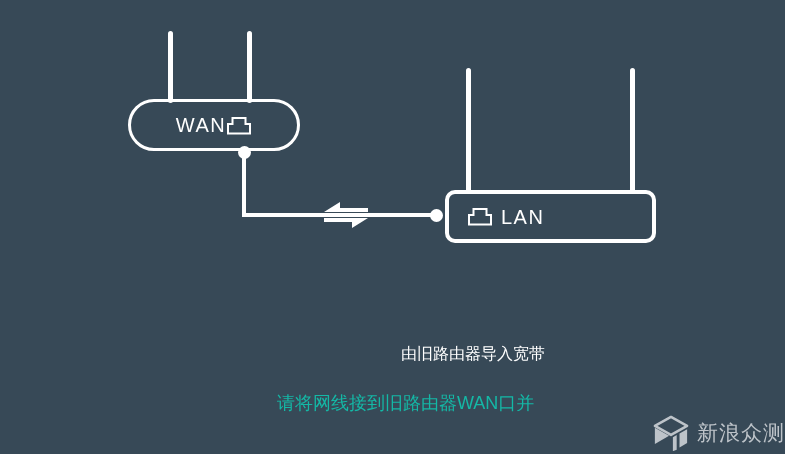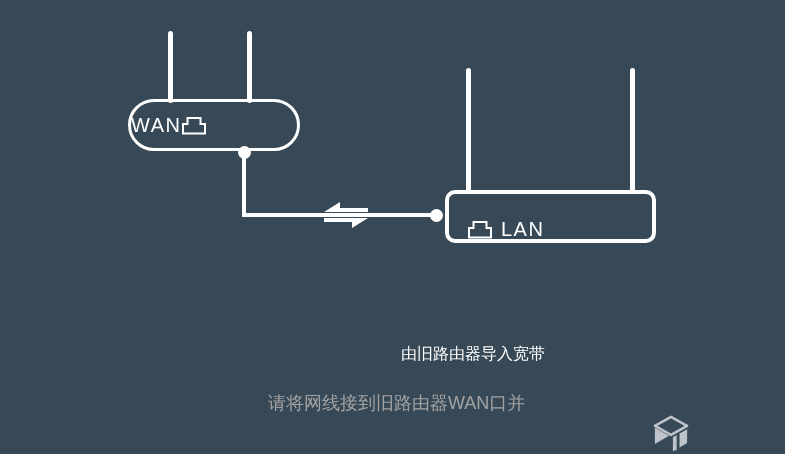--- a/index.html
+++ b/index.html
@@ -16,31 +16,31 @@
     background: #ffffff;
     border-radius: 3px;
   }
   .router-pill {
     position: absolute;
     left: 128px; top: 99px;
     width: 172px; height: 52px;
     box-sizing: border-box;
     border: 3.5px solid #ffffff;
     border-radius: 28px;
-    display: flex; align-items: center; 
+    display: flex; align-items: center; justify-content: center;
     gap: 0;
   }
   .router-box {
     position: absolute;
     left: 445px; top: 190px;
     width: 211px; height: 53px;
     box-sizing: border-box;
     border: 4px solid #ffffff;
     border-radius: 10px;
-    display: flex; align-items: flex-end;
+    display: flex; align-items: center;
     padding-left: 18px;
     gap: 8px;
   }
   .router-label {
     color: #ffffff;
     font-size: 20px;
     font-weight: 400;
     letter-spacing: 1.5px;
     line-height: 1;
   }
@@ -55,22 +55,22 @@
   .title-text {
     position: absolute;
     left: 245px; top: 344px; width: 300px;
     text-align: right;
     color: #ffffff;
     font-size: 16px;
     font-weight: 400;
   }
   .body-text {
     position: absolute;
-    left: 268px; top: 390px;
-    color: #a3a3a3;
+    left: 277px; top: 390px;
+    color: #14b8a6;
     font-size: 18px;
     line-height: 26px;
     font-weight: 400;
   }
   .watermark {
     position: absolute;
     left: 652px; top: 415px;
     display: flex; align-items: center;
     gap: 7px;
     opacity: 0.92;
@@ -133,13 +133,14 @@
 
 <div class="watermark">
   <span style="display:flex">
     <svg width="38" height="36" viewBox="0 0 40 38">
       <path d="M20 2 L37 11.5 L20 21 L3 11.5 Z" fill="none" stroke="#c9ced3" stroke-width="2.6" stroke-linejoin="round"></path>
       <path d="M3 13.5 L18 22 L3 30.5 Z" fill="#c9ced3"></path>
       <path d="M22 23.5 L26 21.2 L26 36.6 L22 38.2 Z" fill="#c9ced3"></path>
       <path d="M29 19.6 L37 15 L37 29.6 L29 34.3 Z" fill="#c9ced3"></path>
     </svg>
   </span>
+  <span class="watermark-text">新浪众测</span>
 </div>
 
 </body></html>

